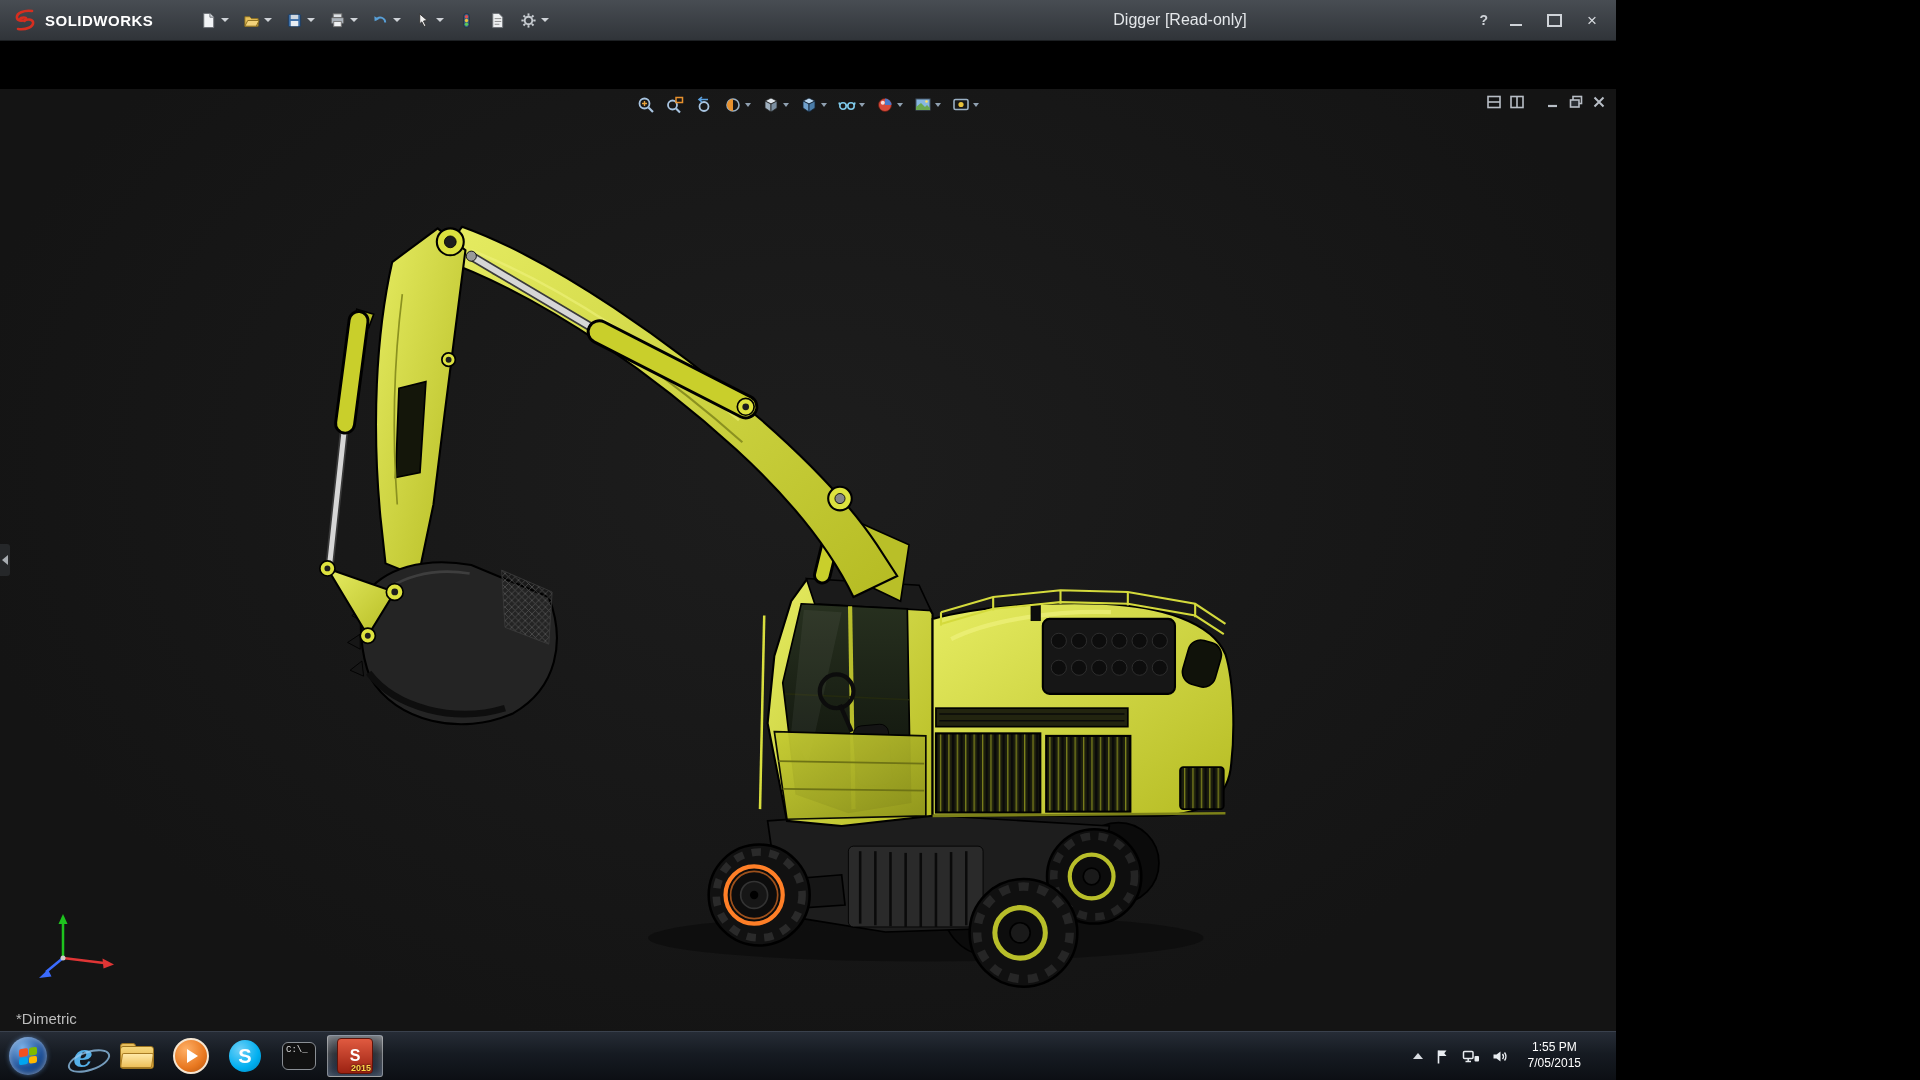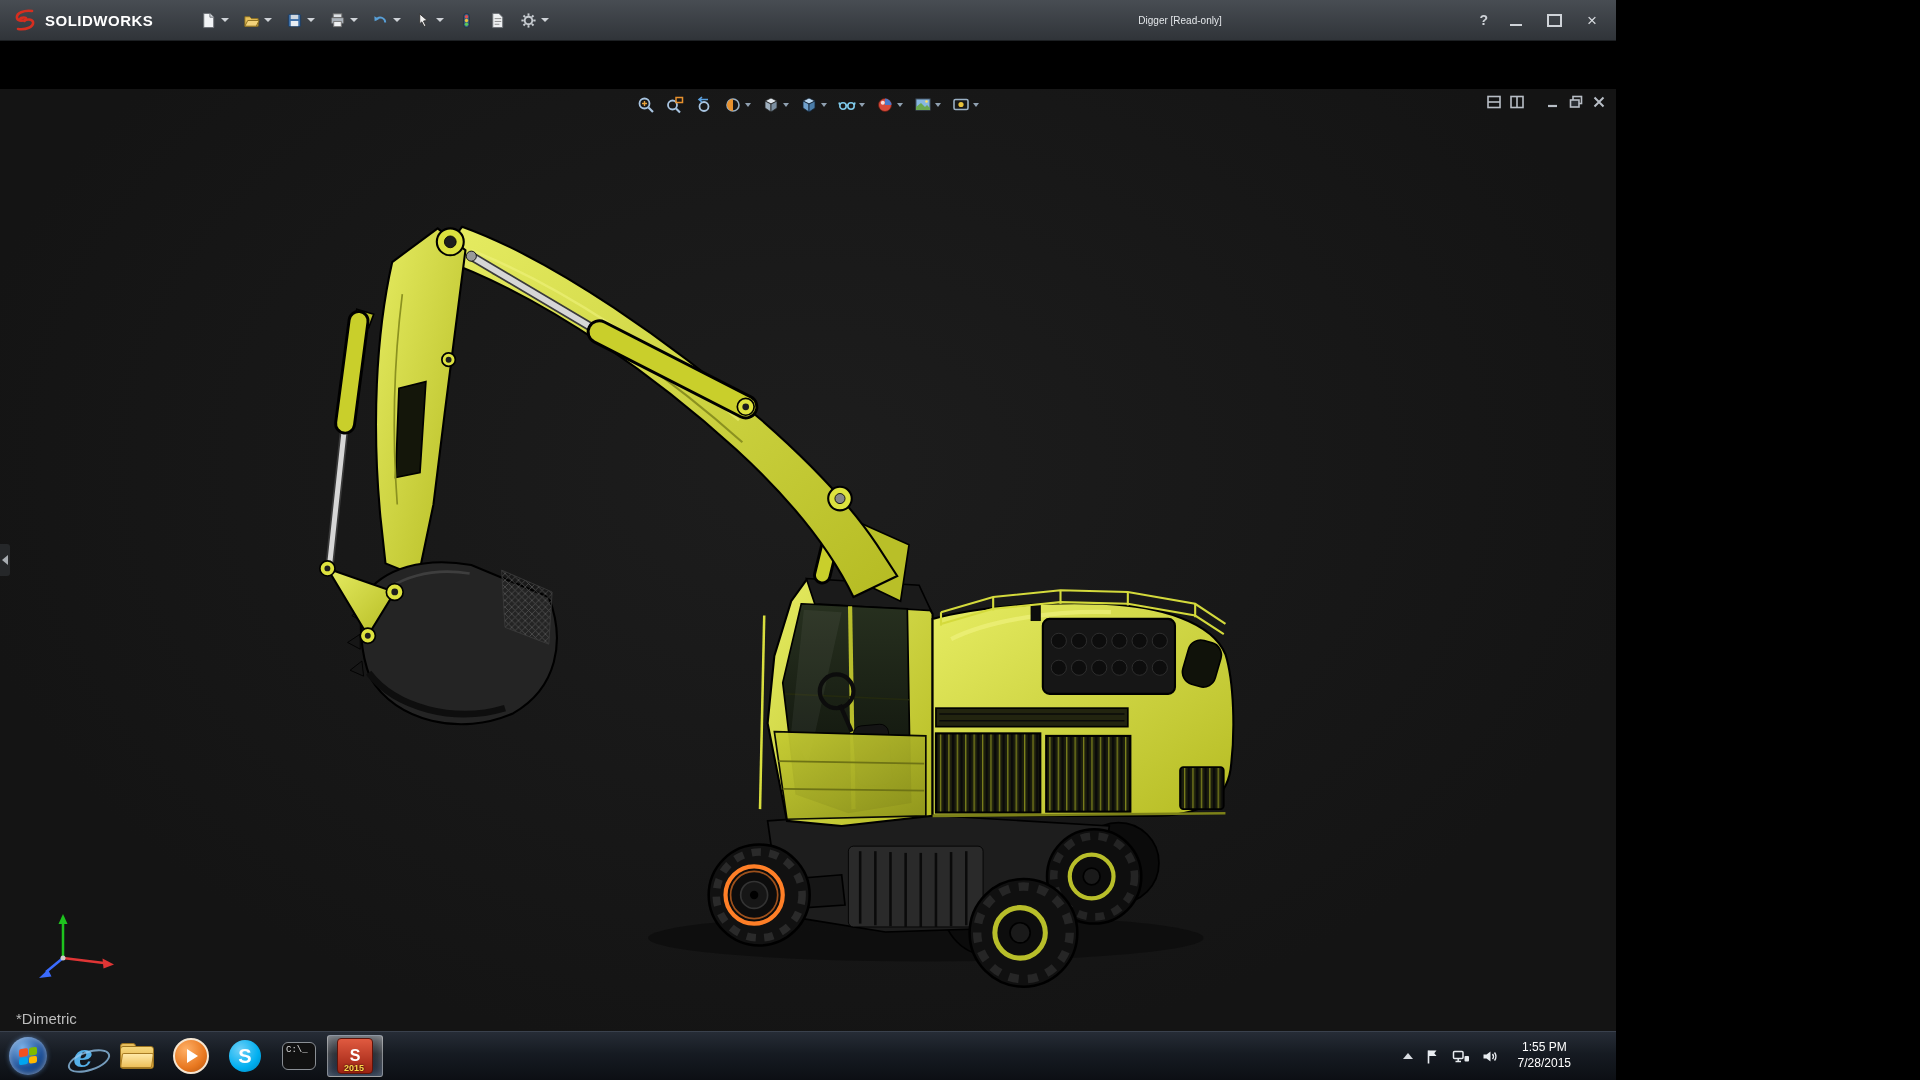--- a/index.html
+++ b/index.html
@@ -15,21 +15,21 @@
   .titlebar{
     height:40px;flex:none;position:relative;display:flex;align-items:center;
     background:linear-gradient(var(--titlebar-bg-top,#484d53),var(--titlebar-bg-bottom,#303439));
     border-bottom:1px solid #1c1f22;
   }
   .logo{display:flex;align-items:center;gap:7px;padding:0 16px 0 12px;}
   .logo-text{color:#fff;font-weight:bold;font-size:15px;letter-spacing:.5px;}
   .tb-tools{display:flex;align-items:center;gap:4px;margin-left:26px;}
   .tb-btn{display:flex;align-items:center;gap:4px;padding:4px 5px;border-radius:3px;}
   .caret{width:0;height:0;border-left:4px solid transparent;border-right:4px solid transparent;border-top:4px solid #cfd3d8;}
-  .tb-title{position:absolute;left:1180px;transform:translateX(-50%);color:#e4e7ea;font-size:10px;white-space:nowrap;}
+  .tb-title{position:absolute;left:1180px;transform:translateX(-50%);color:#e4e7ea;font-size:16px;white-space:nowrap;}
   .tb-right{margin-left:auto;display:flex;align-items:center;gap:18px;padding-right:14px;color:#cfd3d8;}
   .help-glyph{font-size:14px;font-weight:bold;}
   .win-btn{display:flex;align-items:center;justify-content:center;width:20px;height:22px;}
   .win-min-bar{width:12px;height:2px;background:#cfd3d8;margin-top:9px;}
   .win-max-box{width:11px;height:9px;border:2px solid #cfd3d8;}
   .win-close-x{font-size:17px;line-height:1;color:#d6dade;}
 
   
   .viewport{
     flex:1;position:relative;overflow:hidden;
@@ -70,22 +70,22 @@
   .ie-ring{position:absolute;left:-6px;top:10px;width:40px;height:16px;border:2px solid rgba(150,200,240,.75);border-radius:50%;transform:rotate(-18deg);}
   .folder-icon{width:34px;height:26px;position:relative;}
   .folder-back{position:absolute;inset:3px 0 0 0;background:linear-gradient(#f6d77c,#e0a83c);border:1px solid #9c7420;border-radius:3px;}
   .folder-tab{position:absolute;left:0;top:0;width:14px;height:7px;background:#e8bf5e;border:1px solid #9c7420;border-radius:3px 3px 0 0;}
   .folder-front{position:absolute;left:1px;right:1px;bottom:1px;height:13px;background:linear-gradient(#ffe9a8,#eec05a);border:1px solid #a87c24;border-radius:2px;transform:skewX(-8deg);}
   .wmp-icon{width:32px;height:32px;border-radius:50%;background:radial-gradient(circle at 35% 30%, #ffb066, #e87820 60%, #b5540e);border:2px solid #f5e6d2;display:grid;place-items:center;}
   .wmp-play{width:0;height:0;border-top:7px solid transparent;border-bottom:7px solid transparent;border-left:11px solid #fff;margin-left:3px;}
   .skype-icon{width:32px;height:32px;border-radius:50%;background:radial-gradient(circle at 35% 30%, #6fd0f8, #00aff0 60%, #0082b8);display:grid;place-items:center;color:#fff;font-weight:bold;font-size:20px;}
   .cmd-icon{width:34px;height:28px;background:#111;border:1px solid #8a8f95;border-radius:6px;color:#ddd;font-size:9px;font-family:"Liberation Mono","DejaVu Sans Mono",monospace;padding:2px 0 0 3px;box-sizing:border-box;}
   .sw-icon{width:34px;height:34px;border-radius:4px;background:linear-gradient(#e05a40,#9c2212);border:1px solid #5f130a;position:relative;display:grid;place-items:center;color:#fff;font-weight:bold;font-size:16px;}
-  .sw-badge{position:absolute;right:8px;bottom:0;color:#ffd84a;font-size:9px;font-weight:bold;text-shadow:0 0 2px #000;}
-  .tray{margin-left:auto;display:flex;align-items:center;gap:11px;padding-right:12px;}
+  .sw-badge{position:absolute;right:1px;bottom:0;color:#ffd84a;font-size:9px;font-weight:bold;text-shadow:0 0 2px #000;}
+  .tray{margin-left:auto;display:flex;align-items:center;gap:11px;padding-right:2px;}
   .tray-up{width:0;height:0;border-left:5px solid transparent;border-right:5px solid transparent;border-bottom:6px solid #d8dce0;}
   .clock{color:#fff;font-size:12px;text-align:center;line-height:1.3;padding:0 8px;}
   .show-desktop{width:13px;border-left:1px solid #000;background:linear-gradient(rgba(255,255,255,.10),rgba(0,0,0,.25));}
 </style>
 </head>
 <body>
 
 <div class="app">
 
   <div class="titlebar">
@@ -552,18 +552,18 @@
           <rect x="1.5" y="3.5" width="9.5" height="7" rx="1" fill="none" stroke="#e8ecf0" stroke-width="1.5"></rect>
           <path d="M6.2,10.5 v2.2 M3.5,13.5 h5.5" stroke="#e8ecf0" stroke-width="1.5"></path>
           <rect x="12.5" y="8" width="4.5" height="5.5" rx="1" fill="#e8ecf0"></rect>
         </svg>
       <svg width="18" height="17" viewBox="0 0 18 17">
           <polygon points="2.5,6.5 5.5,6.5 9.5,3.5 9.5,13.5 5.5,10.5 2.5,10.5" fill="#e8ecf0"></polygon>
           <path d="M11.5,6 q2,2.5 0,5 M13.5,4.5 q3,4 0,8" stroke="#e8ecf0" fill="none" stroke-width="1.4"></path>
         </svg>
       <div class="clock">
         <div>1:55 PM</div>
-        <div>7/28/2015</div>
+        <div>7/05/2015</div>
       </div>
       <div class="show-desktop"></div>
     </div>
   </div>
 </div>
 
 </body></html>

